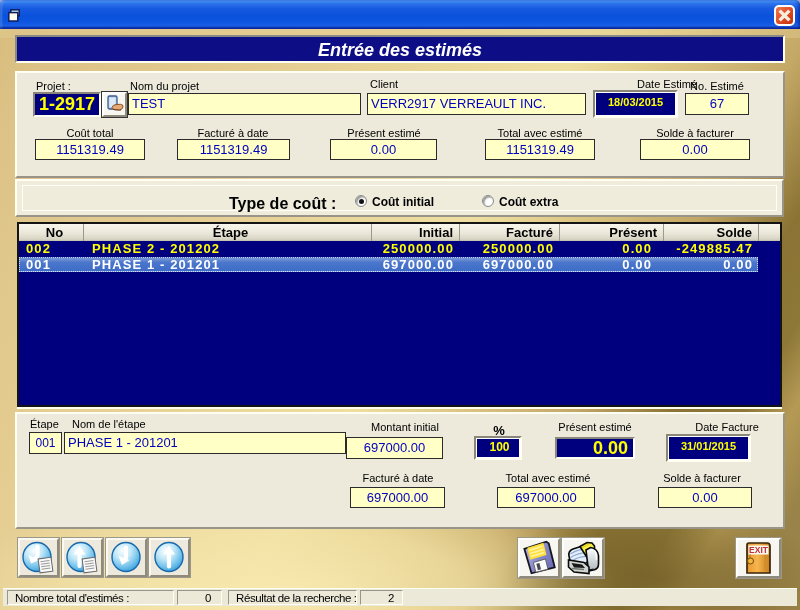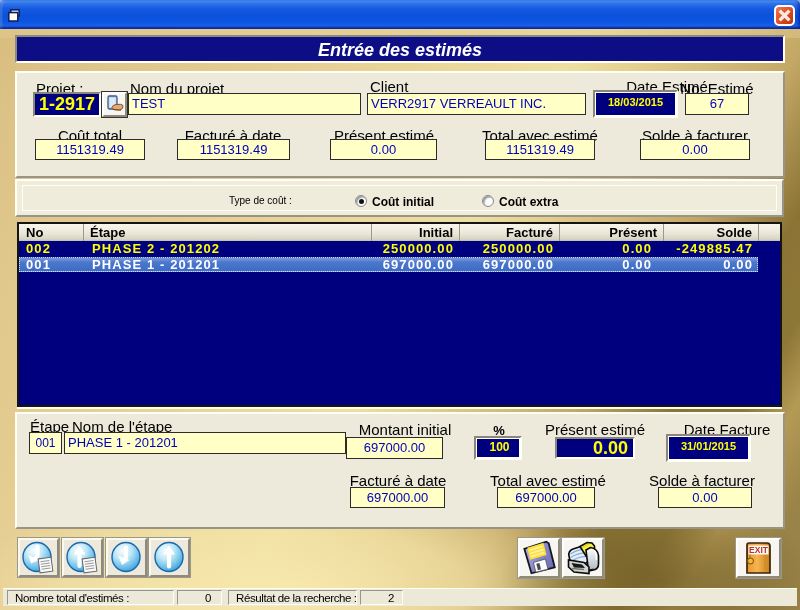--- a/index.html
+++ b/index.html
@@ -15,41 +15,41 @@
   border-radius:5px 5px 0 0;
   background:linear-gradient(180deg,#1E62E2 0%,#3F8CF3 6%,#2D74EC 12%,#155ADF 30%,#0A51DC 55%,#0E55E1 78%,#1C63E8 90%,#0B3FBF 100%);
   box-shadow:inset 0 -2px 2px rgba(8,24,140,0.6), inset 2px 1px 2px rgba(120,180,250,0.45), inset -2px 0 3px rgba(8,24,128,0.4);
 }
 #titleicon { position:absolute; left:8px; top:9px; width:12px; height:13px; }
 #closebtn {
   position:absolute; left:774px; top:5px; width:21px; height:21px;
   border:2px solid #FFFFFF; border-radius:5px;
   background:linear-gradient(135deg,#F07850 0%,#E2512B 45%,#CC3A14 80%,#C23810 100%);
 }
-.label { position:absolute; font-size:15px; color:#000; white-space:nowrap; }
+.label { position:absolute; font-size:11px; color:#000; white-space:nowrap; }
 .lblc { transform:translateX(-50%); }
 .yfield {
   position:absolute; background:#FFFFC6; border:1px solid #2b2b2b;
   color:#0000C0; font-size:13px; white-space:nowrap; overflow:hidden;
 }
 .cent { text-align:center; }
 .raised { border-style:solid; border-width:2px; border-color:#FFFFF4 #98948A #98948A #FFFFF4; }
 #banner {
   position:absolute; left:15px; top:35px; width:770px; height:28px;
   background:#0D0D85;
   border-style:solid; border-width:2px; border-color:#8a8a85 #FFFFF2 #FFFFF2 #8a8a85;
   color:#fff; font-size:18px; font-weight:bold; font-style:italic; text-align:center; line-height:26px;
 }
 #toppanel { position:absolute; left:15px; top:71px; width:770px; height:107px; background:#EDEADB; }
 #typestrip { position:absolute; left:15px; top:179px; width:769px; height:38px; background:#EFECDC; }
 #typeinner { position:absolute; left:5px; top:4px; right:5px; bottom:4px; border:1px solid #FFFFF8; }
 #tablebox { position:absolute; left:17px; top:222px; width:765px; height:185px; border:2px solid #141414; background:#00007E; box-shadow:0 2px 0 #FFFFF0; }
 #thead { position:absolute; left:0; top:0; width:761px; height:17px; background:linear-gradient(180deg,#F8F6EC 0%,#EAE7D9 55%,#D8D4C4 90%,#C0BCAA 100%); }
 .th { position:absolute; top:0; height:17px; font-size:13px; font-weight:bold; color:#000; line-height:17px;
-      border-right:1px solid #9a9a8d; }
+      border-right:1px solid #9a9a8d;text-align:center; }
 .trow { position:absolute; font-size:13px; letter-spacing:1.1px; font-weight:bold; white-space:nowrap; line-height:13px; }
 #botpanel { position:absolute; left:15px; top:412px; width:770px; height:117px; background:#EDEADB; }
 .navfield {
   position:absolute; background:#00007E; color:#FFFF00; font-weight:bold; font-size:18px;
   border-style:solid; border-width:2px; border-color:#8a867a #FFFFF2 #FFFFF2 #8a867a;
 }
 .datef {
   position:absolute; background:#FFFFFF; padding:1px;
   border-style:solid; border-width:2px; border-color:#8a867a #FFFFF2 #FFFFF2 #8a867a;
 }
@@ -143,21 +143,21 @@
     <div class="label lblc" style="left:367px;top:54px;">Présent estimé</div>
     <div class="yfield cent" style="left:313px;top:66px;width:107px;height:21px;line-height:19px;">0.00</div>
     <div class="label lblc" style="left:523px;top:54px;">Total avec estimé</div>
     <div class="yfield cent" style="left:468px;top:66px;width:110px;height:21px;line-height:19px;">1151319.49</div>
     <div class="label lblc" style="left:678px;top:54px;">Solde à facturer</div>
     <div class="yfield cent" style="left:623px;top:66px;width:110px;height:21px;line-height:19px;">0.00</div>
   </div>
 
   <div id="typestrip" class="raised">
     <div id="typeinner"></div>
-    <div class="label" style="left:212px;top:14px;font-weight:normal;font-size:10px;">Type de coût :</div>
+    <div class="label" style="left:212px;top:14px;font-weight:bold;font-size:16px;">Type de coût :</div>
     <div class="radio" style="left:338px;top:14px;"></div>
     <div style="position:absolute;left:342px;top:18px;width:5px;height:5px;border-radius:50%;background:#111;"></div>
     <div class="label" style="left:355px;top:14px;font-weight:bold;font-size:12px;">Coût initial</div>
     <div class="radio" style="left:465px;top:14px;"></div>
     <div class="label" style="left:482px;top:14px;font-weight:bold;font-size:12px;">Coût extra</div>
   </div>
 
   <div id="tablebox">
     <div id="thead">
       <div class="th" style="left:0;width:65px;padding-left:7px;">No</div>

